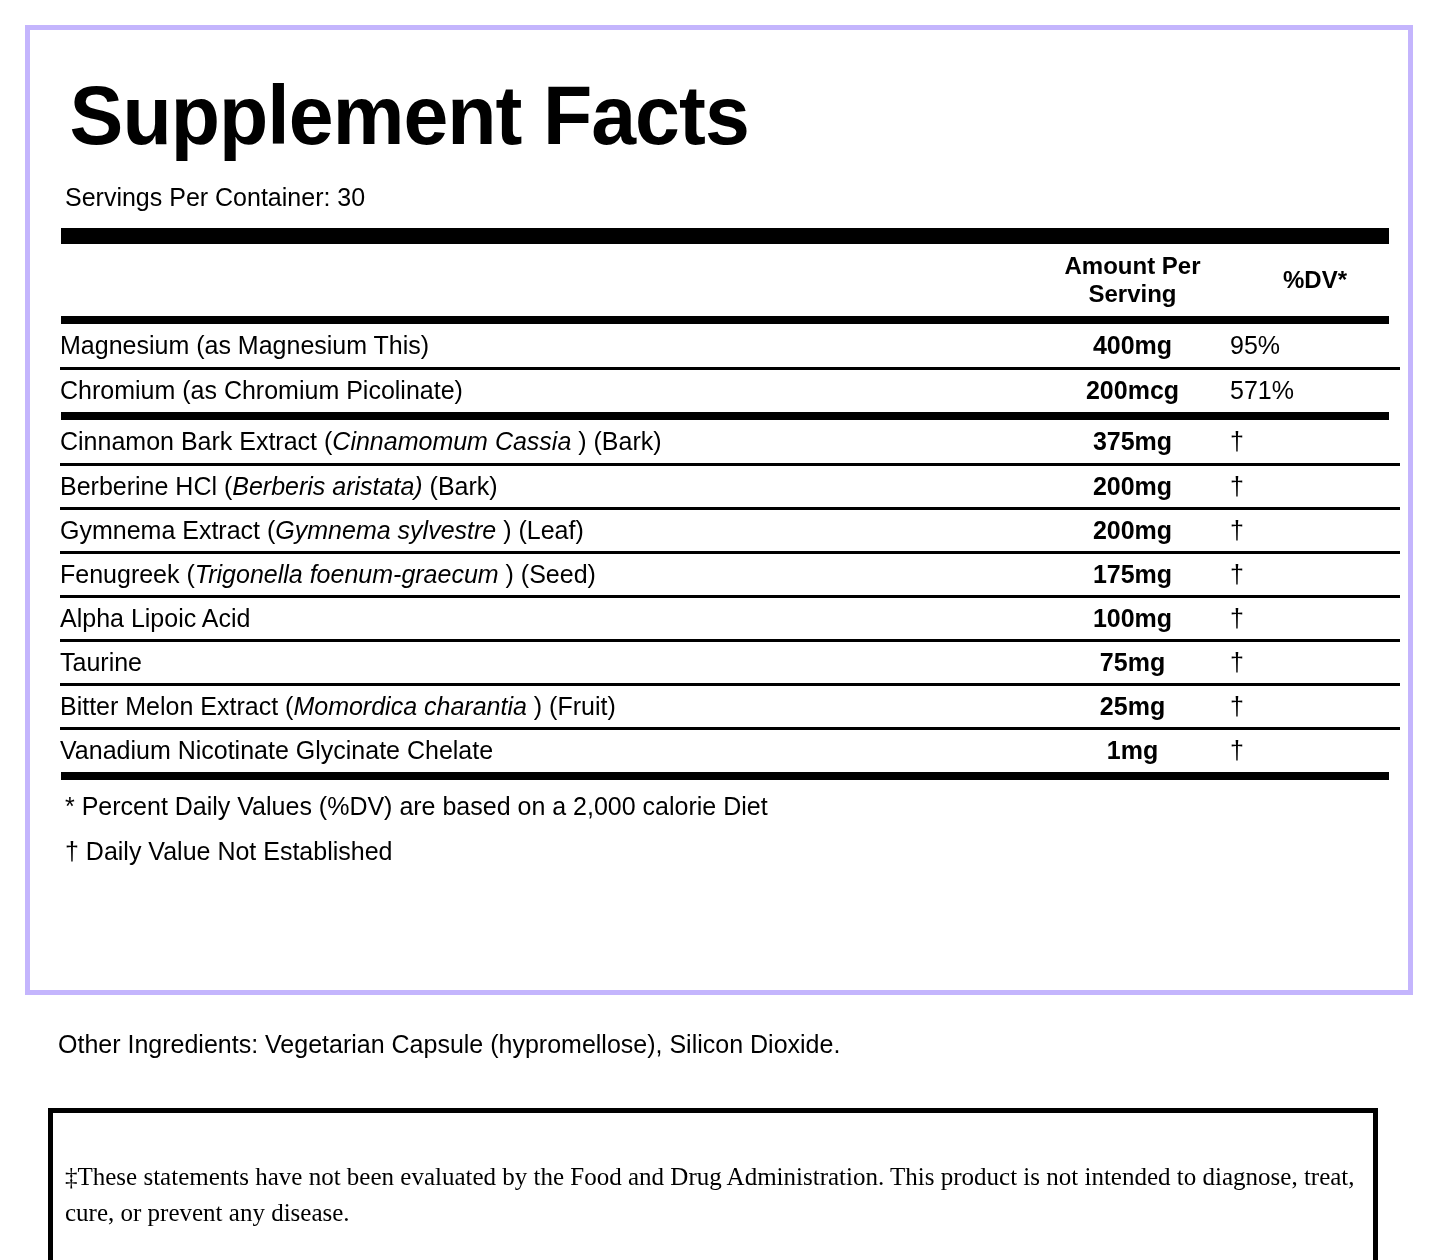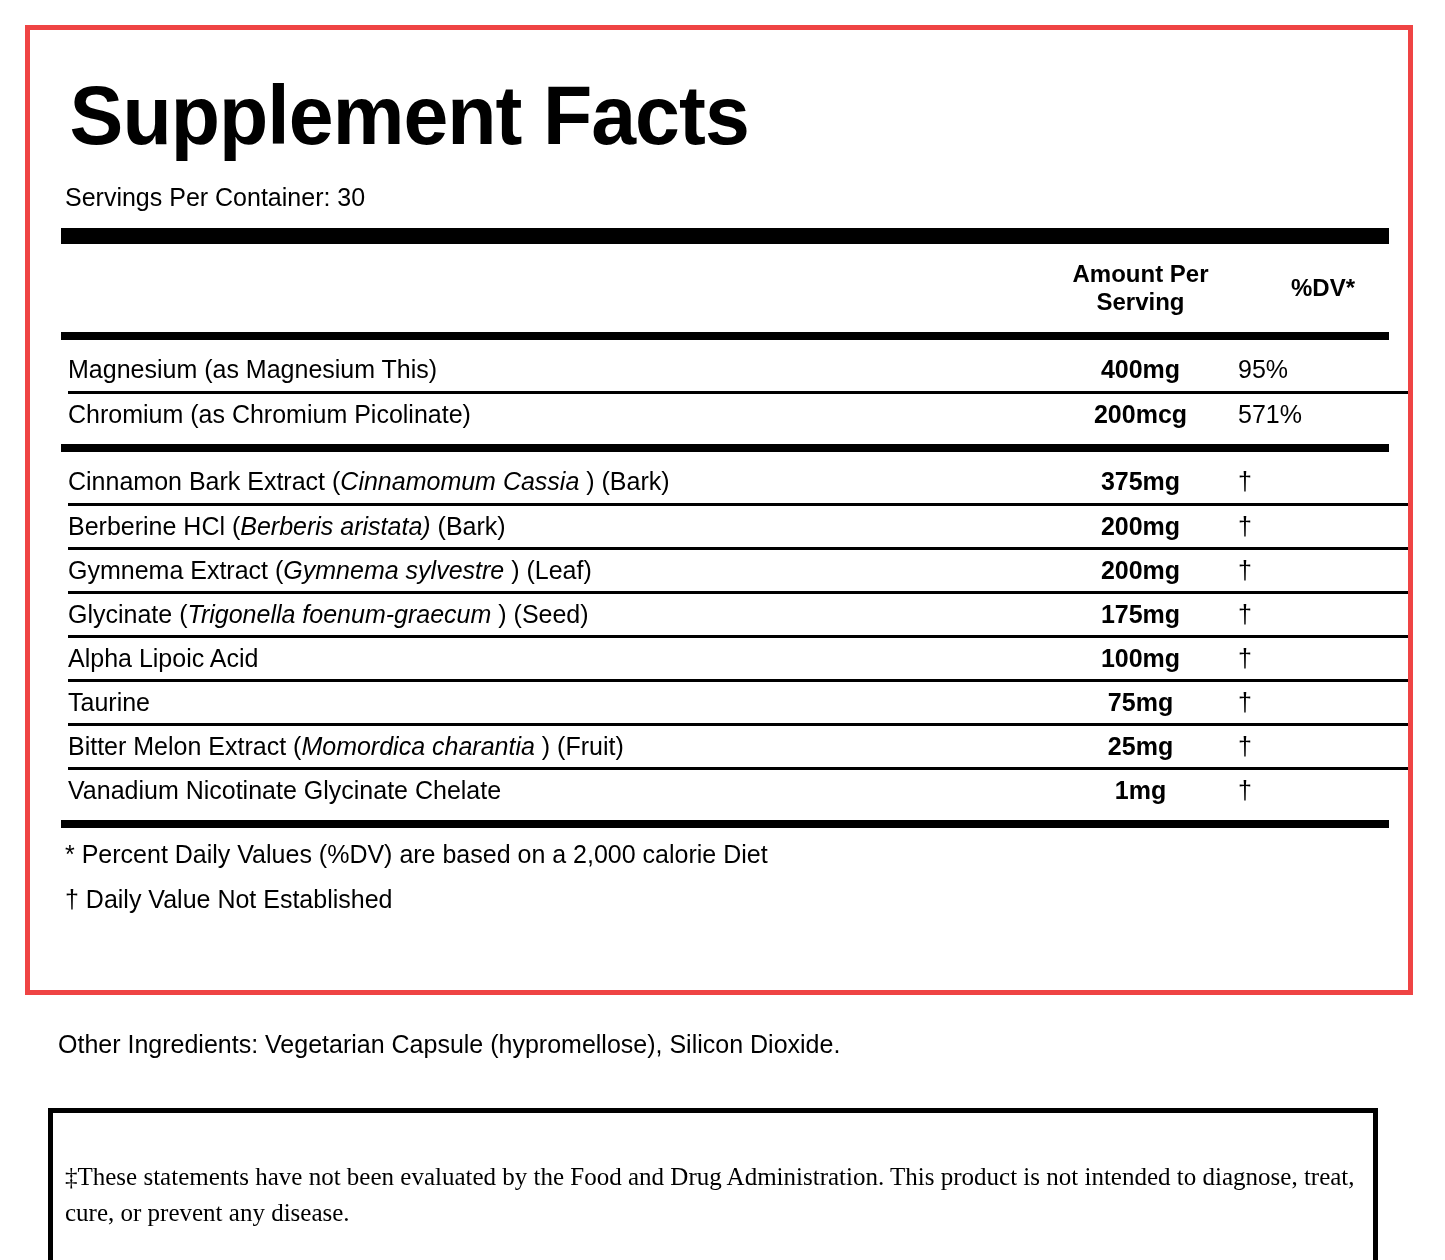--- a/index.html
+++ b/index.html
@@ -16,21 +16,21 @@
     overflow: hidden;
   }
 
   
   .panel {
     position: absolute;
     left: 25px;
     top: 25px;
     width: 1388px;
     height: 970px;
-    border: 5px solid #ef4444;
+    border: 5px solid #c4b5fd;
     box-sizing: border-box;
     background: #ffffff;
   }
 
   .panel-inner {
     position: absolute;
     left: 0;
     top: 0;
     right: 0;
     bottom: 0;
@@ -70,21 +70,21 @@
     height: 8px;
     background: #000000;
     margin: 0 1px 0 1px;
   }
 
   
   .facts-table {
     width: 100%;
     border-collapse: collapse;
     table-layout: fixed;
-    margin: 8px;
+    margin: 0;
     padding: 0;
   }
   .facts-table td,
   .facts-table th {
     padding: 0;
     margin: 0;
     vertical-align: middle;
   }
   .col-name  { width: 975px; }
   .col-amt   { width: 195px; }
@@ -238,21 +238,21 @@
           <td class="row-cell cell-name"><span>Berberine HCl (</span><span class="sci">Berberis aristata)</span><span> (Bark)</span></td>
           <td class="row-cell cell-amt">200mg</td>
           <td class="row-cell cell-dv">†</td>
         </tr>
         <tr class="rowsep-thin">
           <td class="row-cell cell-name"><span>Gymnema Extract (</span><span class="sci">Gymnema sylvestre</span><span> ) (Leaf)</span></td>
           <td class="row-cell cell-amt">200mg</td>
           <td class="row-cell cell-dv">†</td>
         </tr>
         <tr class="rowsep-thin">
-          <td class="row-cell cell-name"><span>Glycinate (</span><span class="sci">Trigonella foenum-graecum</span><span> ) (Seed)</span></td>
+          <td class="row-cell cell-name"><span>Fenugreek (</span><span class="sci">Trigonella foenum-graecum</span><span> ) (Seed)</span></td>
           <td class="row-cell cell-amt">175mg</td>
           <td class="row-cell cell-dv">†</td>
         </tr>
         <tr class="rowsep-thin">
           <td class="row-cell cell-name"><span>Alpha Lipoic Acid</span><span class="sci"></span><span></span></td>
           <td class="row-cell cell-amt">100mg</td>
           <td class="row-cell cell-dv">†</td>
         </tr>
         <tr class="rowsep-thin">
           <td class="row-cell cell-name"><span>Taurine</span><span class="sci"></span><span></span></td>

